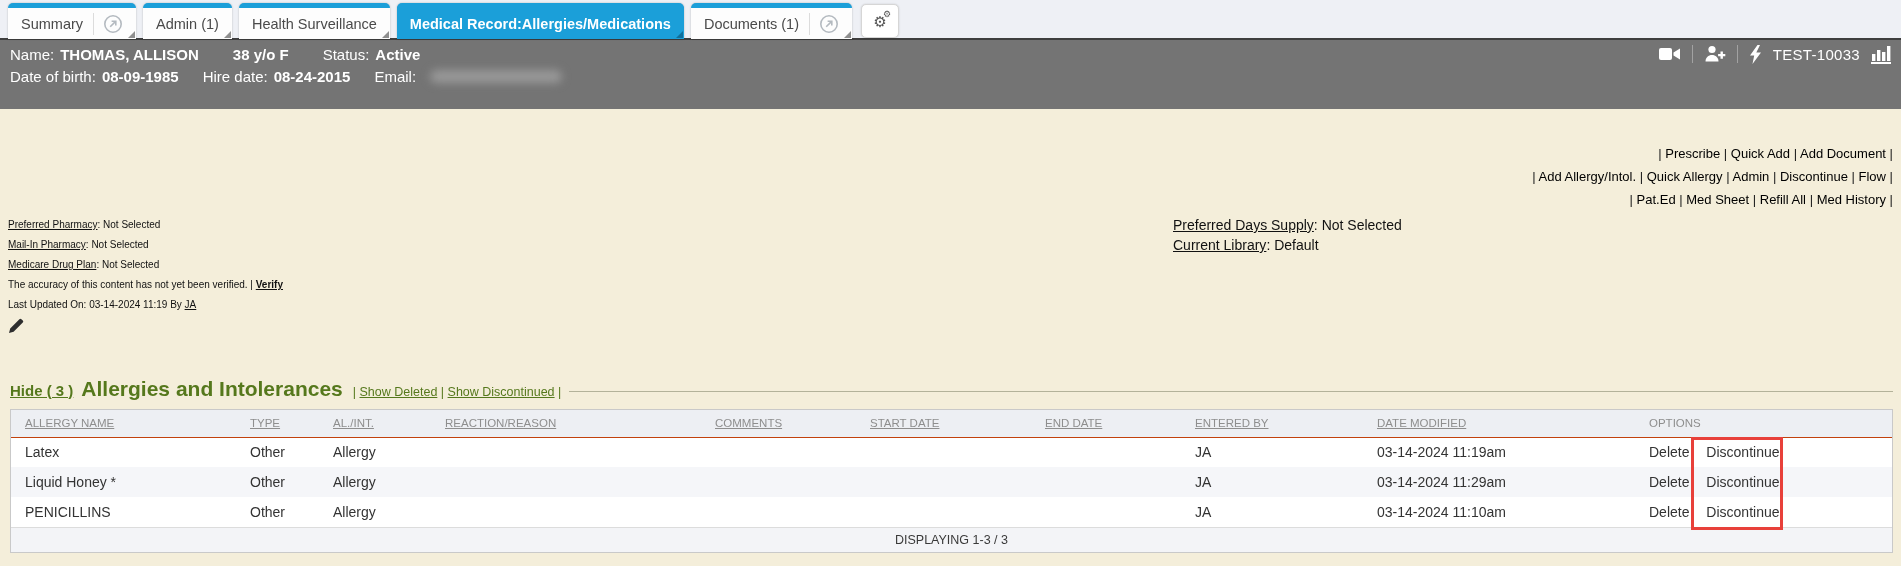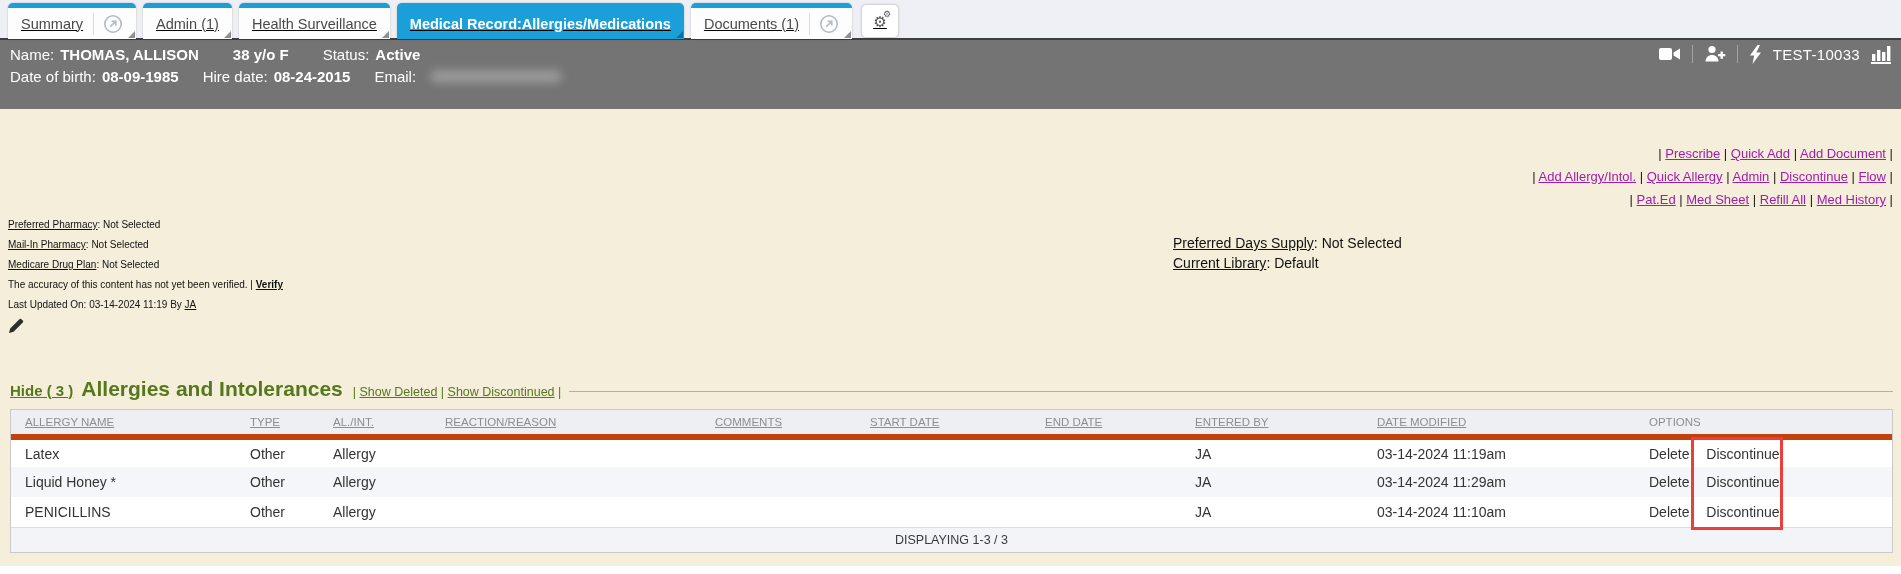--- a/index.html
+++ b/index.html
@@ -1,21 +1,21 @@
 <!DOCTYPE html>
 <html><head>
 <meta charset="utf-8">
 <style>
   * { box-sizing: border-box; margin: 0; padding: 0; }
   html,body { width:1901px; height:574px; overflow:hidden; }
   body { font-family:"Liberation Sans", sans-serif; background:#ffffff; }
   a { cursor:pointer; }
 
   
-  .tabbar { height:38px; background:#eef0f5; display:flex; align-items:flex-start; padding:3px 0 0 8px;text-decoration:underline; }
+  .tabbar { height:38px; background:#eef0f5; display:flex; align-items:flex-start; padding:3px 0 0 8px; }
   .tab { position:relative; height:36px; background:#fdfdfd; border-top:5px solid #1b9fd9;
          border-radius:5px 5px 0 0; display:flex; align-items:center; padding:0 13px;
          margin-right:7px; color:#4a4a4a; font-size:14.5px; box-shadow:0 0 2px rgba(0,0,0,.25); cursor:pointer; }
   .tab::after { content:""; position:absolute; right:1px; bottom:1px; width:0; height:0;
                 border-style:solid; border-width:0 0 7px 7px; border-color:transparent transparent #8f8f8f transparent; }
   .tab.active { background:#1b9fd9; color:#fff; font-weight:bold; }
   .tab.active::after { border-color:transparent transparent #0e6f9c transparent; }
   .tab-divider { width:1px; height:22px; background:#dcdcdc; margin:0 0 0 10px; }
   .popout { width:20px; height:20px; margin-left:9px; flex:0 0 auto; }
   .gearbtn { height:34px; width:38px; margin:1px 0 0 2px; background:#fff; border:1px solid #d6d6d6;
@@ -35,45 +35,45 @@
   .vsep { width:1px; height:18px; background:#a2a2a2; }
   .patient-id { font-size:15px; font-weight:normal; letter-spacing:.3px; }
   .chart-wrap { border-bottom:2px solid #fff; padding-bottom:1px; display:flex; }
   .allergy-badge { background:#bf3a2a; color:#fff; font-size:14px; padding:2px 8px 3px 8px; border-radius:2px; }
   .email-blur { width:132px; height:13px; margin-left:8px; border-radius:7px; background:#989898; filter:blur(4px); }
 
   
   .content { position:relative; height:457px; background:#f4eeda; }
 
   .action-links { position:absolute; top:33px; right:8px; text-align:right; font-size:13px; line-height:23px; color:#1c1c1c; }
-  .action-links a { color:#a21caf; text-decoration:underline; }
+  .action-links a { color:#000000; }
   .pl::before { content:"| "; }
   .linkline::after { content:" |"; }
 
   .pharmacy { position:absolute; top:106px; left:8px; font-size:10px; line-height:20px; color:#111; }
   .lbl-wrap::after { content:": "; }
   .lbl-wrap a { color:#111; text-decoration:underline; }
   .verify-link { color:#111; text-decoration:underline; font-weight:bold; }
   .by-link { color:#111; text-decoration:underline; }
 
-  .supply { position:absolute; top:106px; left:1173px; font-size:14px; line-height:20px; color:#111;margin-top:18px; }
+  .supply { position:absolute; top:106px; left:1173px; font-size:14px; line-height:20px; color:#111; }
 
   .pencil { position:absolute; top:209px; left:8px; width:16px; height:16px; cursor:pointer; }
 
   .section-head { position:absolute; top:268px; left:10px; right:8px; display:flex; align-items:baseline; color:#55781c; }
   .hide-link { font-size:15px; font-weight:bold; text-decoration:underline; color:#55781c; margin-right:8px; white-space:nowrap; }
   .section-title { font-size:21px; font-weight:bold; color:#55781c; white-space:nowrap; }
   .show-links { font-size:12.5px; margin-left:10px; white-space:nowrap; }
   .show-links a { color:#55781c; text-decoration:underline; }
   .head-rule { flex:1; border-top:1px solid #b3b29a; align-self:center; margin:4px 0 0 8px; }
 
   
   .table-panel { position:absolute; top:300px; left:10px; width:1883px; background:#fff; border:1px solid #c9c9c9; }
   table { width:100%; border-collapse:collapse; table-layout:fixed; }
-  thead th { background:#edeff3; border-bottom:6px solid #c2410c; height:27px; text-align:left;
+  thead th { background:#edeff3; border-bottom:1px solid #c2410c; height:27px; text-align:left;
              font-size:11.5px; font-weight:normal; color:#8e8e8e; padding-left:14px; white-space:nowrap; }
   thead th a { color:#8e8e8e; text-decoration:underline; }
   thead th.opt-col, tbody td.opt-col { padding-left:3px; }
   tbody td { height:30px; font-size:14px; color:#333; padding-left:14px; white-space:nowrap; }
   tbody tr.alt { background:#f5f6f9; }
   .opt-link { color:#333; cursor:pointer; }
   .opt-link.discontinue { margin-left:13px; }
   .red-box { position:absolute; left:1680px; top:27px; width:92px; height:93px; border:3px solid #e8403a; pointer-events:none; }
   .panel-footer { border-top:1px solid #dcdcdc; background:#f3f4f7; height:25px; line-height:25px;
                   text-align:center; font-size:12.5px; color:#3a3a3a; }

